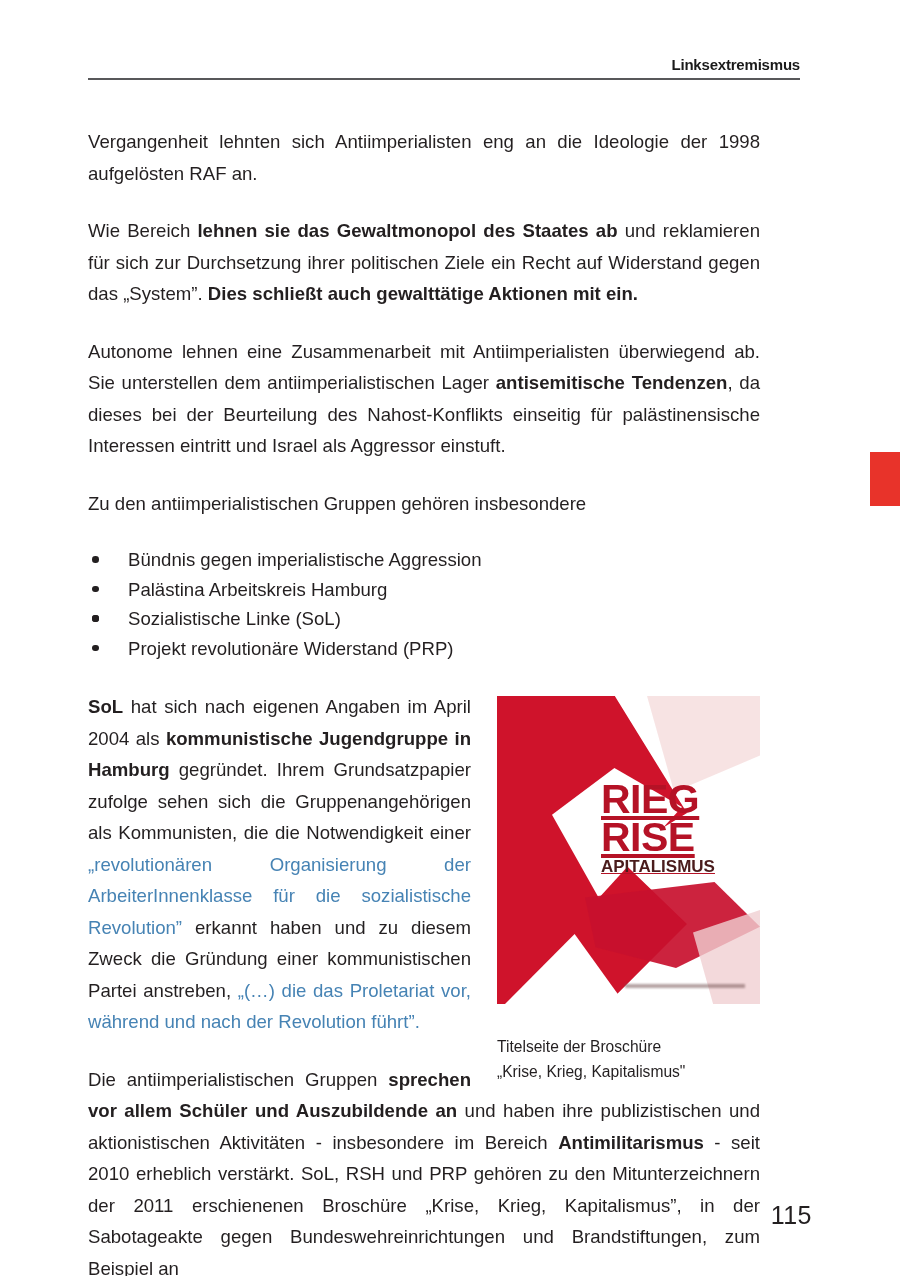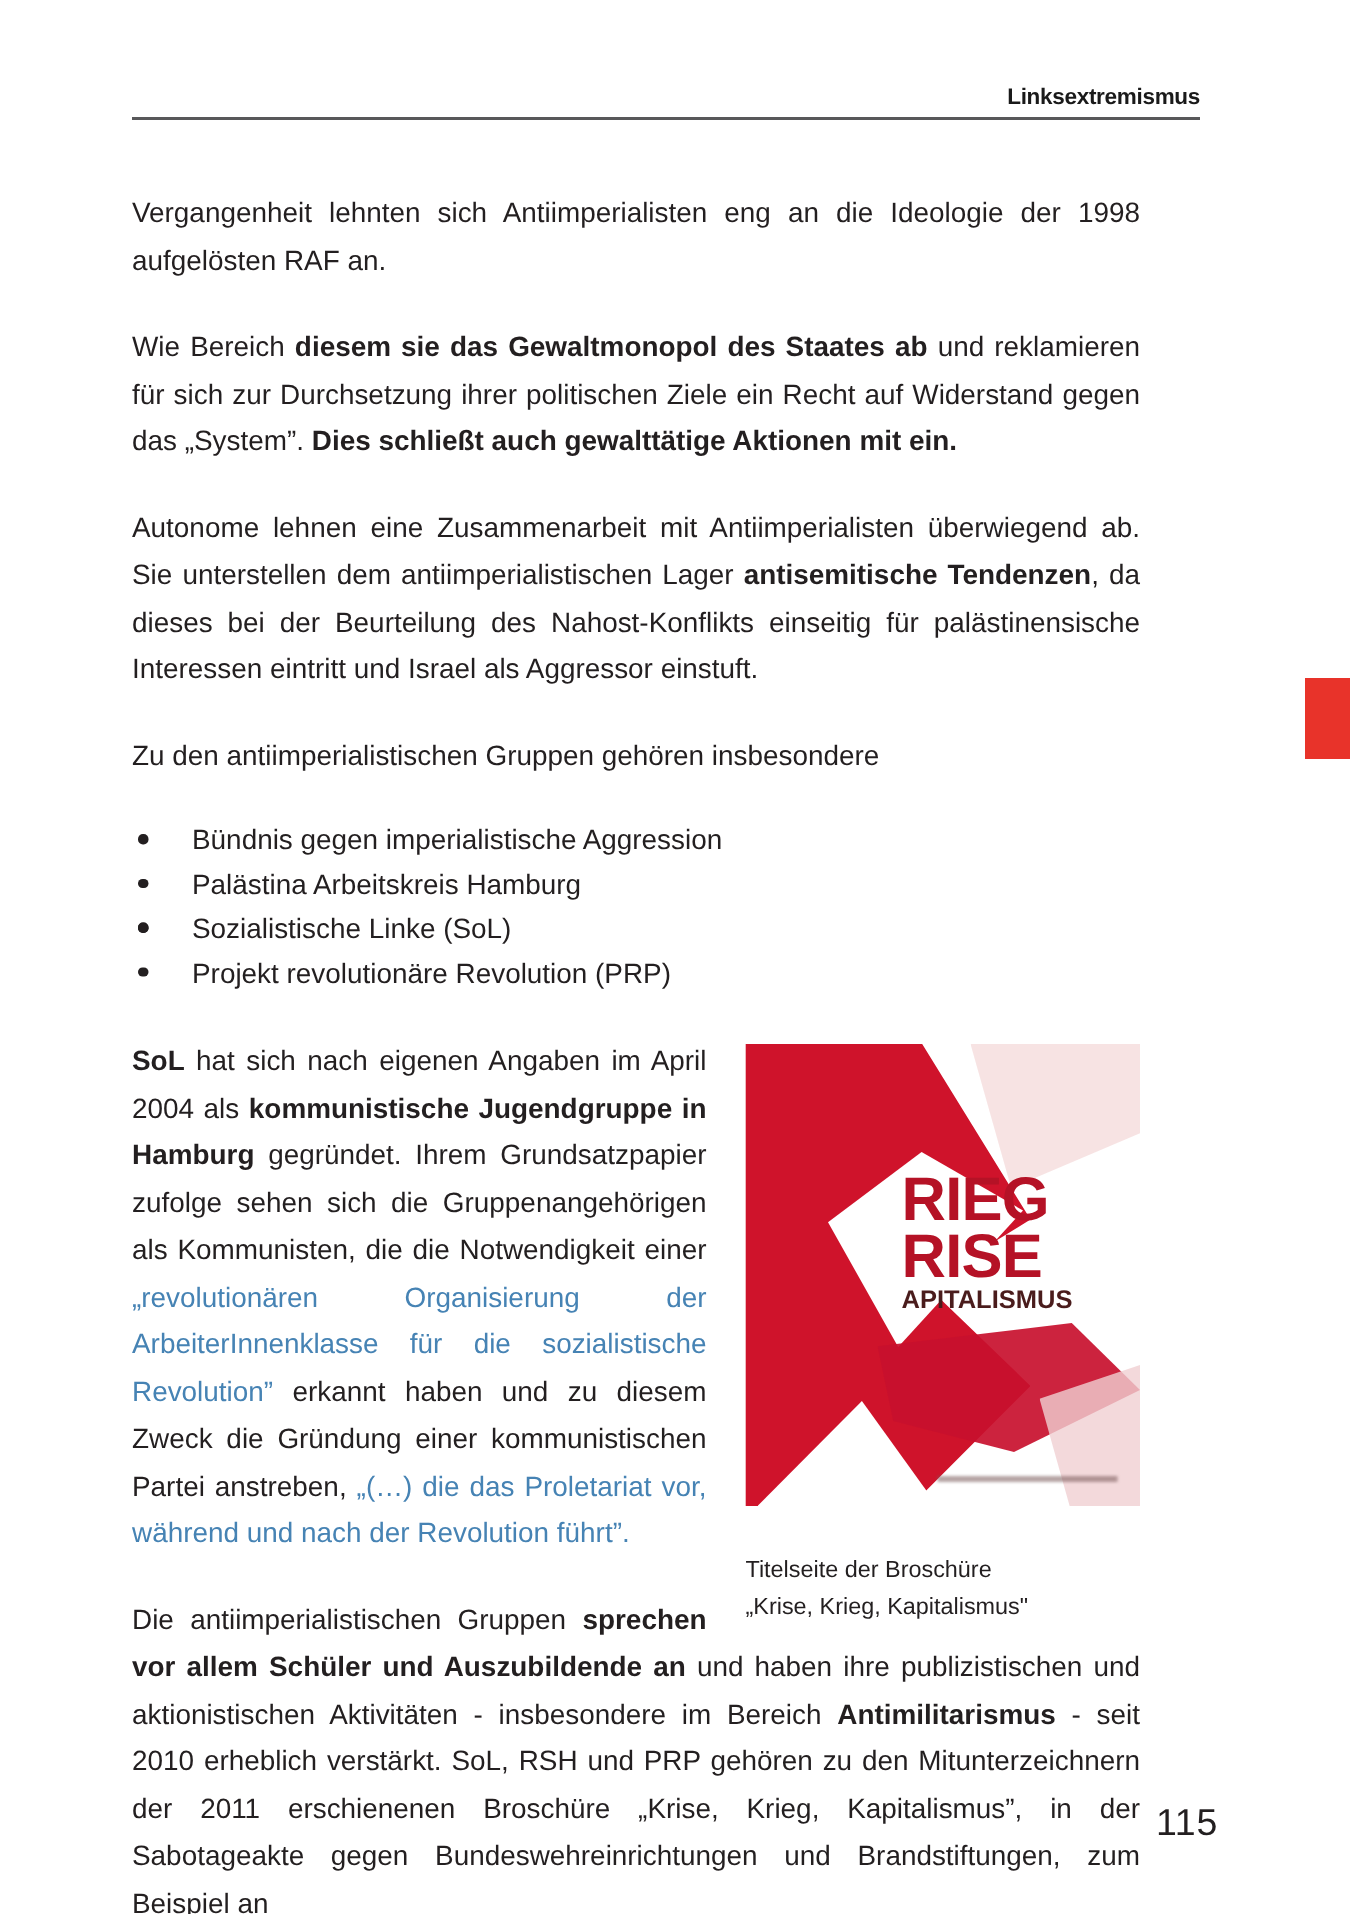--- a/index.html
+++ b/index.html
@@ -165,20 +165,21 @@
   }
   .cover-title {
     position: absolute;
     left: 104px;
     top: 84px;
     color: #b51226;
     font-family: "Liberation Sans", sans-serif;
     font-weight: bold;
     letter-spacing: -0.5px;
     line-height: 0.93;
+    text-decoration: underline;
   }
   .cover-title .l1 { font-size: 41px; display: block; }
   .cover-title .l2 { font-size: 41px; display: block; }
   .cover-title .l3 {
     font-size: 17px;
     display: block;
     color: #4a1c1c;
     letter-spacing: 0px;
     margin-top: 3px;
   }
@@ -222,21 +223,21 @@
 
   <div class="tab-marker"></div>
 
   <div class="content">
 
     <p class="para">
       <span>Vergangenheit lehnten sich Antiimperialisten eng an die Ideologie der 1998 aufgelösten RAF an.</span>
     </p>
 
     <p class="para">
-      <span>Wie Bereich </span><b>diesem sie das Gewaltmonopol des Staates ab</b><span> und reklamieren für sich zur Durchsetzung ihrer politischen Ziele ein Recht auf Widerstand gegen das „System”. </span><b>Dies schließt auch gewalttätige Aktionen mit ein.</b>
+      <span>Wie Bereich </span><b>lehnen sie das Gewaltmonopol des Staates ab</b><span> und reklamieren für sich zur Durchsetzung ihrer politischen Ziele ein Recht auf Widerstand gegen das „System”. </span><b>Dies schließt auch gewalttätige Aktionen mit ein.</b>
     </p>
 
     <p class="para">
       <span>Autonome lehnen eine Zusammenarbeit mit Antiimperialisten überwiegend ab. Sie unterstellen dem antiimperialistischen Lager </span><b>antisemitische Tendenzen</b><span>, da dieses bei der Beurteilung des Nahost-Konflikts einseitig für palästinensische Interessen eintritt und Israel als Aggressor einstuft.</span>
     </p>
 
     <p class="para nojust">
       <span>Zu den antiimperialistischen Gruppen gehören insbesondere</span>
     </p>
 
@@ -251,21 +252,21 @@
       </li>
       <li>
         <span class="dot"></span>
       </li>
       <li>
         <span class="dot"></span>
         <span>Sozialistische Linke (SoL)</span>
       </li>
       <li>
         <span class="dot"></span>
-        <span>Projekt revolutionäre Revolution (PRP)</span>
+        <span>Projekt revolutionäre Widerstand (PRP)</span>
       </li>
     </ul>
 
     <div class="figure">
       <div class="cover">
         <div class="red-left"></div>
         <div class="wedge-d"></div>
         <div class="wedge-a"></div>
         <div class="wedge-b"></div>
         <div class="wedge-c"></div>

